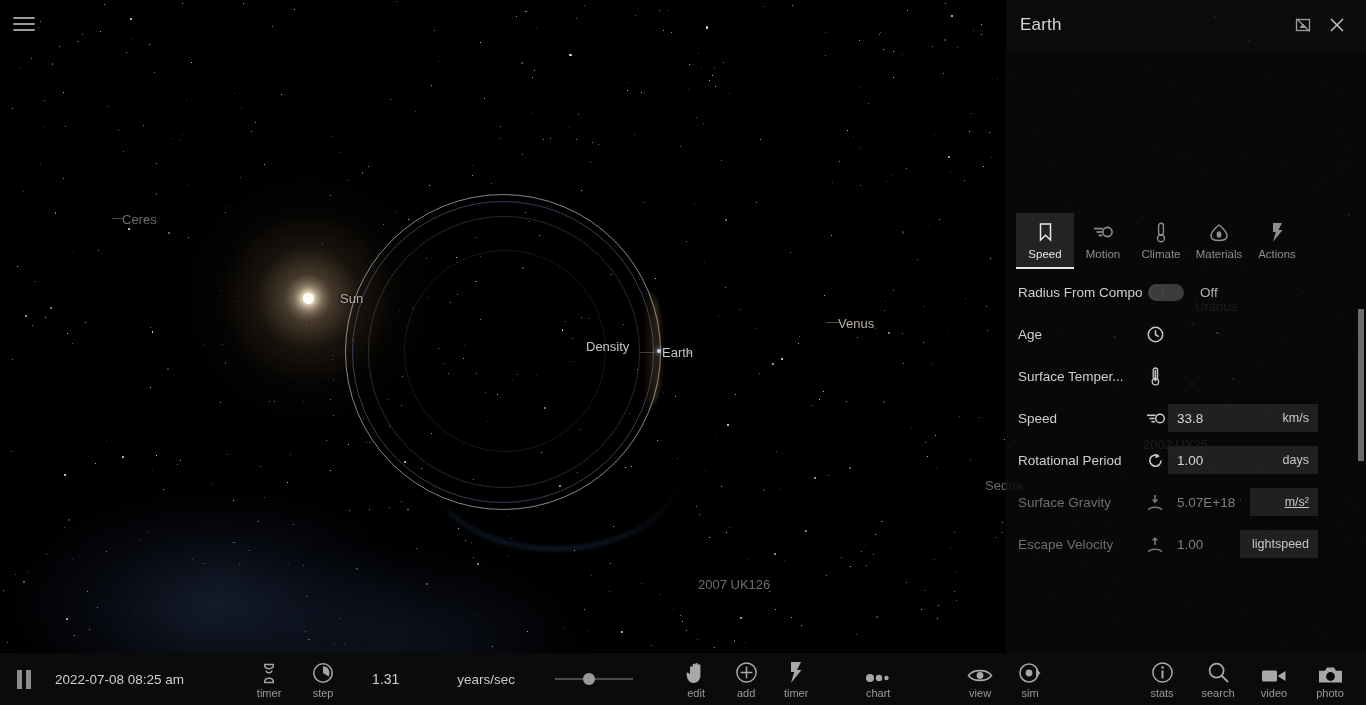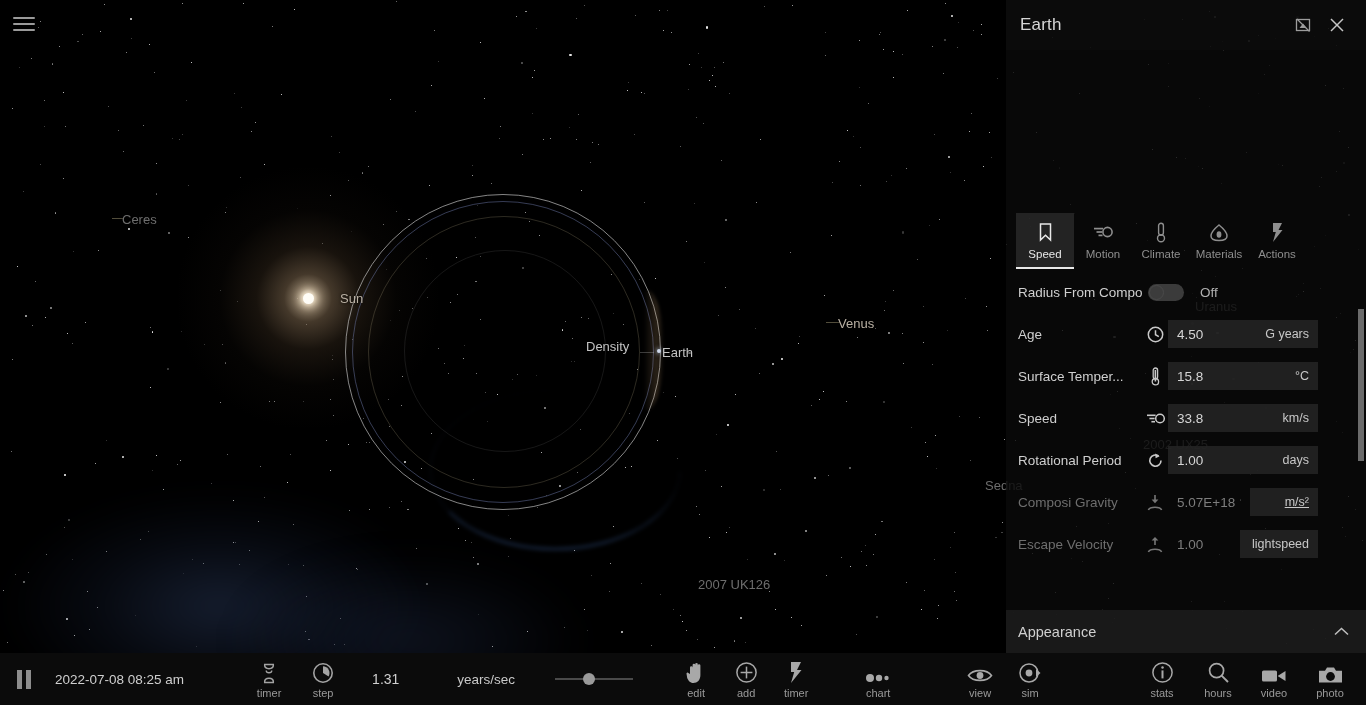--- a/index.html
+++ b/index.html
@@ -972,43 +972,35 @@
 
       <div id="prop-rows">
           <div class="prop-row">
             <div class="prop-label">Age</div>
             <div class="prop-icon">
               <svg width="17" height="17" viewBox="0 0 17 17">
                 <circle cx="8.5" cy="8.5" r="7.2" fill="none" stroke="currentColor" stroke-width="1.5"></circle>
                 <path d="M8.5 4.2 V8.7 L11.8 10.6" fill="none" stroke="currentColor" stroke-width="1.5"></path>
               </svg>
             </div>
-            <div class="prop-field">
-              <span class="val">4.50</span>
-              <span class="unit">G years</span>
-            </div>
             <div class="lock spacer">
               <svg width="15" height="17" viewBox="0 0 15 17">
                 <rect x="1" y="7.4" width="9.6" height="8.2" rx="1.2" fill="currentColor"></rect>
                 <path d="M5.8 7.4 V4.6 a3.2 3.2 0 0 1 6.4 0 V5.6" fill="none" stroke="currentColor" stroke-width="1.6"></path>
               </svg>
             </div>
           </div>
           <div class="prop-row">
             <div class="prop-label">Surface Temper...</div>
             <div class="prop-icon">
               <svg width="11" height="19" viewBox="0 0 11 19">
                 <rect x="3.2" y="1" width="4.4" height="11" rx="2.2" fill="none" stroke="currentColor" stroke-width="1.3"></rect>
                 <circle cx="5.4" cy="14.7" r="3.2" fill="none" stroke="currentColor" stroke-width="1.3"></circle>
                 <rect x="4.6" y="3" width="1.6" height="11.5" fill="currentColor"></rect>
               </svg>
-            </div>
-            <div class="prop-field">
-              <span class="val">15.8</span>
-              <span class="unit">°C</span>
             </div>
             <div class="lock spacer">
               <svg width="15" height="17" viewBox="0 0 15 17">
                 <rect x="1" y="7.4" width="9.6" height="8.2" rx="1.2" fill="currentColor"></rect>
                 <path d="M5.8 7.4 V4.6 a3.2 3.2 0 0 1 6.4 0 V5.6" fill="none" stroke="currentColor" stroke-width="1.6"></path>
               </svg>
             </div>
           </div>
           <div class="prop-row">
             <div class="prop-label">Speed</div>
@@ -1044,21 +1036,21 @@
               <span class="unit">days</span>
             </div>
             <div class="lock spacer">
               <svg width="15" height="17" viewBox="0 0 15 17">
                 <rect x="1" y="7.4" width="9.6" height="8.2" rx="1.2" fill="currentColor"></rect>
                 <path d="M5.8 7.4 V4.6 a3.2 3.2 0 0 1 6.4 0 V5.6" fill="none" stroke="currentColor" stroke-width="1.6"></path>
               </svg>
             </div>
           </div>
           <div class="prop-row">
-            <div class="prop-label dimmed">Composi Gravity</div>
+            <div class="prop-label dimmed">Surface Gravity</div>
             <div class="prop-icon dimmed">
               <svg width="16" height="17" viewBox="0 0 16 17">
                 <line x1="8" y1="1" x2="8" y2="8" stroke="currentColor" stroke-width="1.6"></line>
                 <path d="M4.6 5.6 L8 9.2 L11.4 5.6 Z" fill="currentColor"></path>
                 <path d="M1.4 16 C3 12.4 13 12.4 14.6 16" fill="none" stroke="currentColor" stroke-width="1.6"></path>
               </svg>
             </div>
             <div class="prop-field transparent readonly">
               <span class="val">5.07E+18</span>
             </div>
@@ -1090,28 +1082,20 @@
               </svg>
             </div>
           </div>
         </div>
 
       <div id="scrollbar">
         <div id="scroll-thumb"></div>
       </div>
     </div>
 
-    <div id="appearance">
-      <span>Appearance</span>
-      <span>
-        <svg width="17" height="11" viewBox="0 0 17 11">
-          <polyline points="2,8.5 8.5,2.5 15,8.5" fill="none" stroke="#c0c0c0" stroke-width="1.5"></polyline>
-        </svg>
-      </span>
-    </div>
   </div>
 
   <div id="bottombar">
 
     <div id="pause">
       <i></i>
         <i></i>
     </div>
 
     <div id="datetime">2022-07-08 08:25 am</div>
@@ -1231,21 +1215,21 @@
       <span class="lbl">stats</span>
     </div>
 
     <div class="tool" style="width:56px">
       <span class="ico">
         <svg width="23" height="23" viewBox="0 0 23 23">
           <circle cx="9.6" cy="9.6" r="7" fill="none" stroke="#a8a8a8" stroke-width="1.7"></circle>
           <line x1="14.6" y1="14.6" x2="21" y2="21" stroke="#a8a8a8" stroke-width="1.9"></line>
         </svg>
       </span>
-      <span class="lbl">hours</span>
+      <span class="lbl">search</span>
     </div>
 
     <div class="tool" style="width:56px">
       <span class="ico">
         <svg width="26" height="17" viewBox="0 0 26 17">
           <rect x="1" y="3.5" width="15" height="11" rx="1.6" fill="#a8a8a8"></rect>
           <path d="M17 8.8 L24.5 4 V14 L17 9.2 Z" fill="#a8a8a8"></path>
         </svg>
       </span>
       <span class="lbl">video</span>

